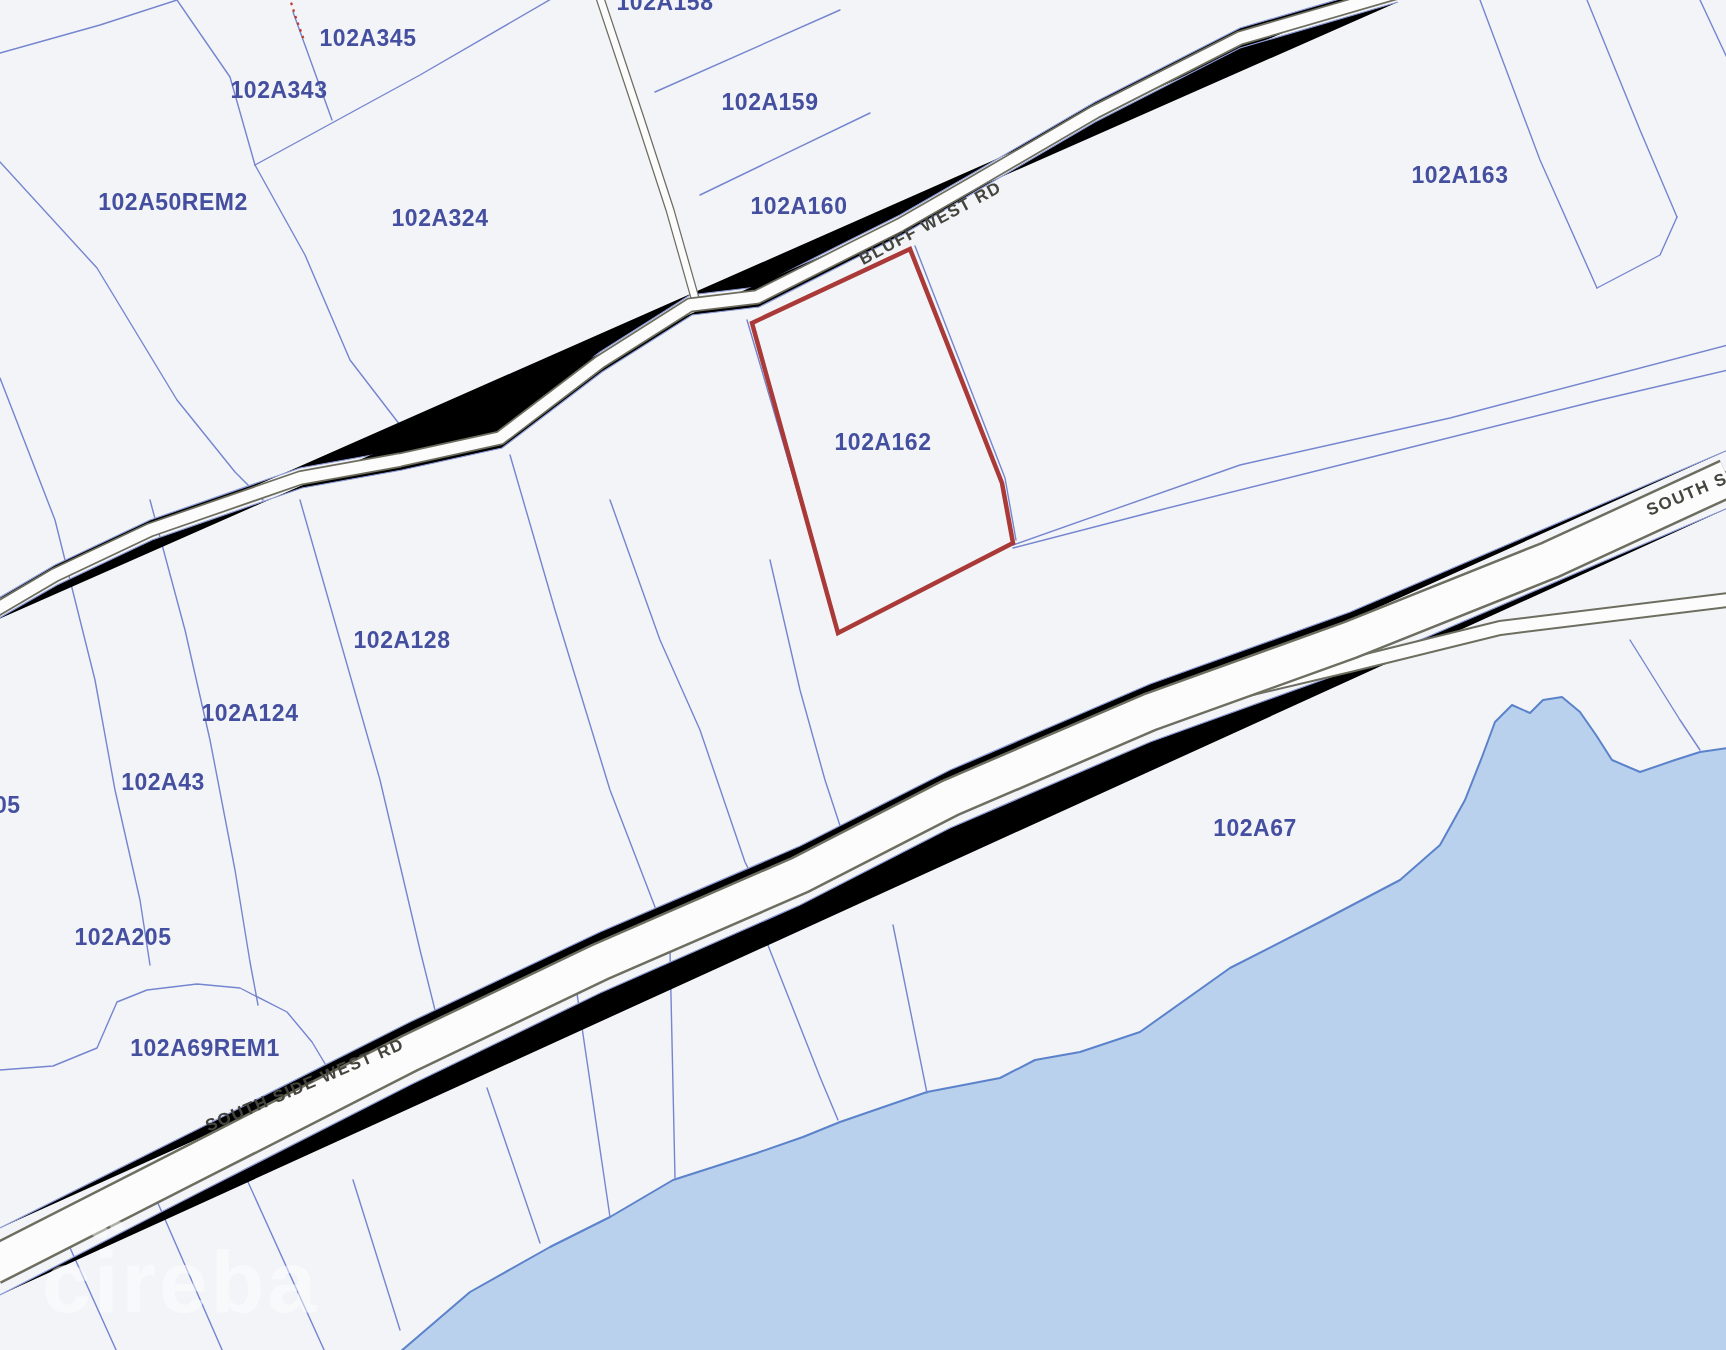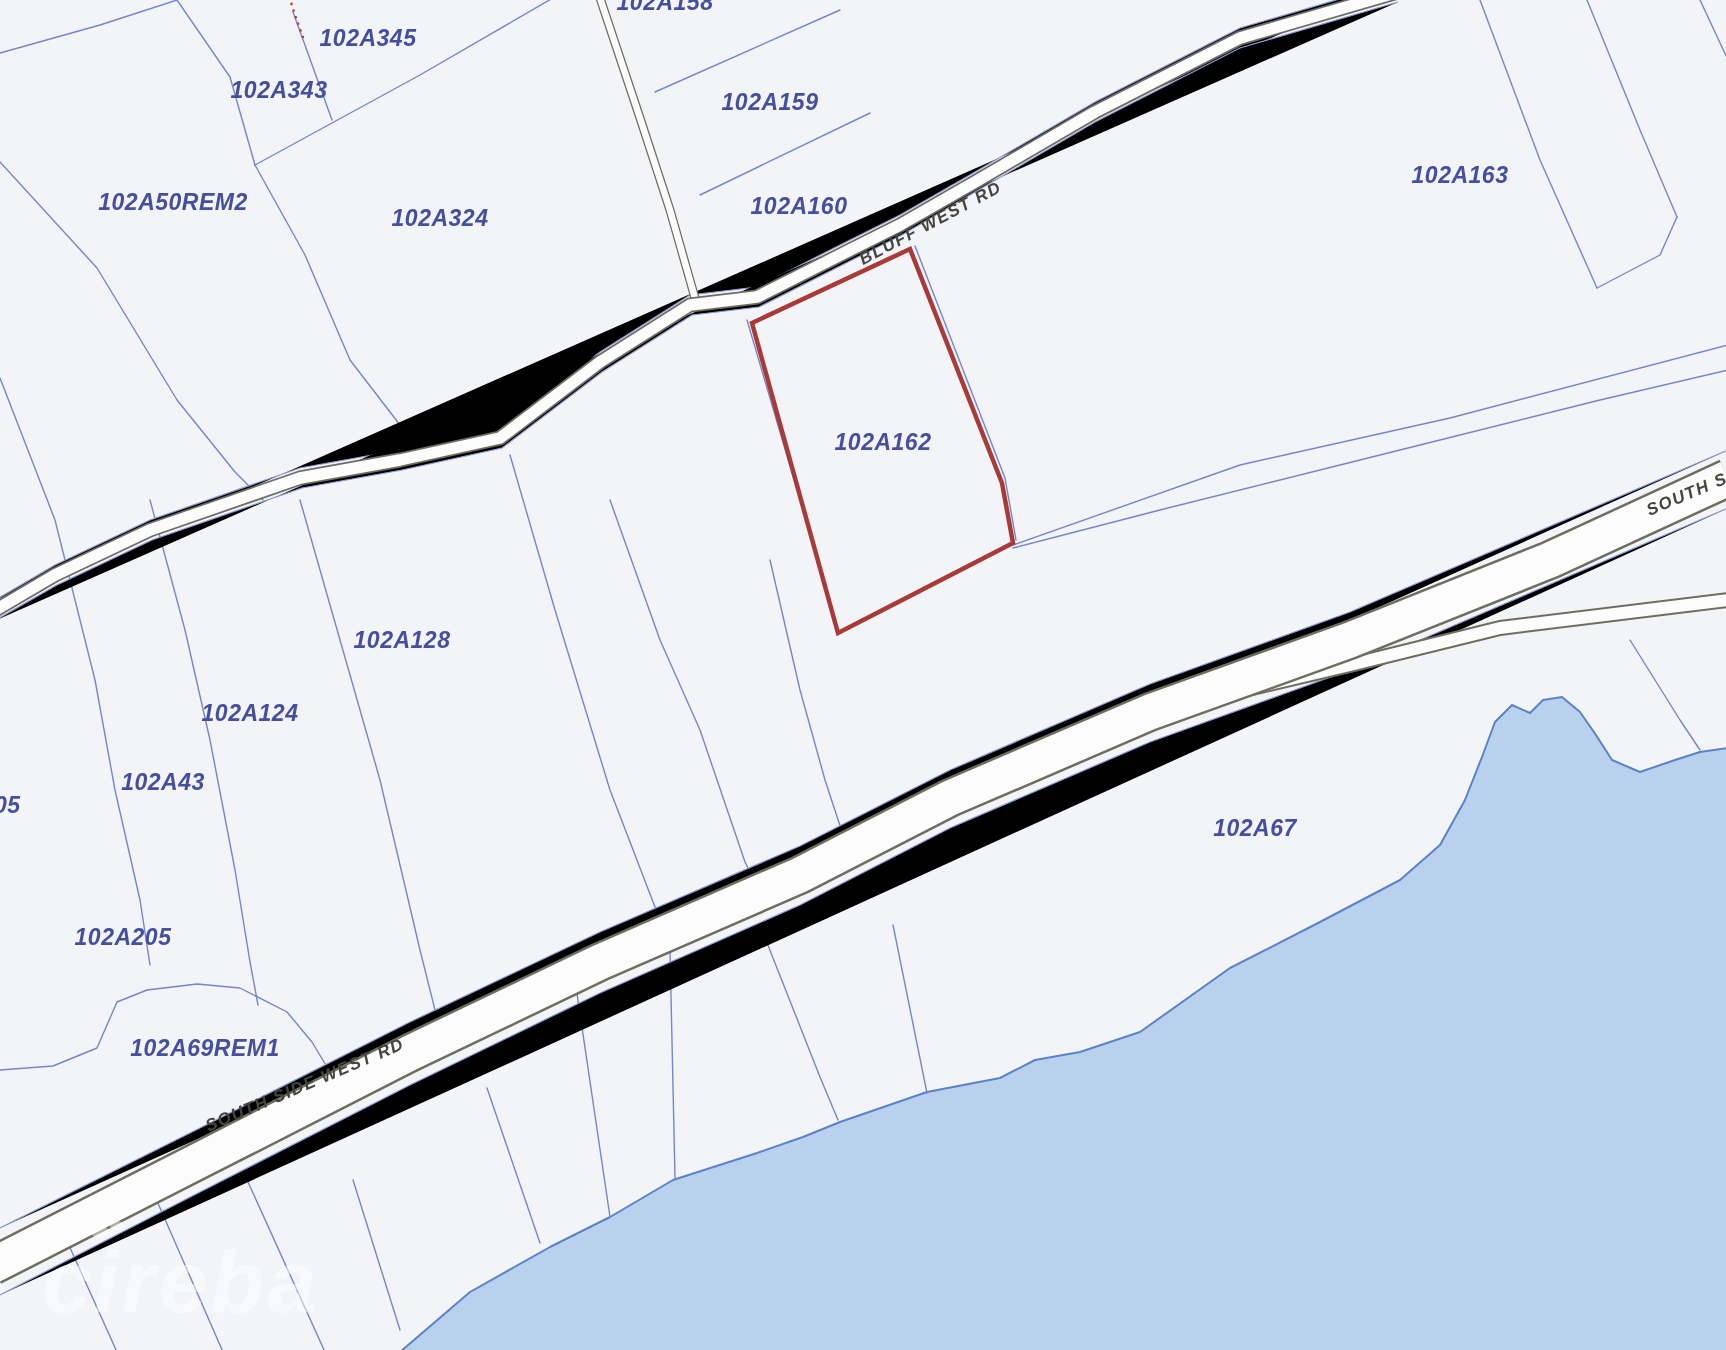--- a/index.html
+++ b/index.html
@@ -7,21 +7,20 @@
     padding: 0;
     background: #e9eaee;
     font-family: "Liberation Sans", sans-serif;
   }
   #viewport {
     position: relative;
     width: 1726px;
     height: 1350px;
     overflow: hidden;
     background: #f2f4f8;
-    font-style: italic;
   }
   svg { display: block; }
   .pline {
     fill: none;
     stroke: #7585cf;
     stroke-width: 1.4;
     stroke-linejoin: round;
     stroke-linecap: round;
   }
   .pline-light { stroke: #8c9bd8; stroke-width: 1.2; }

